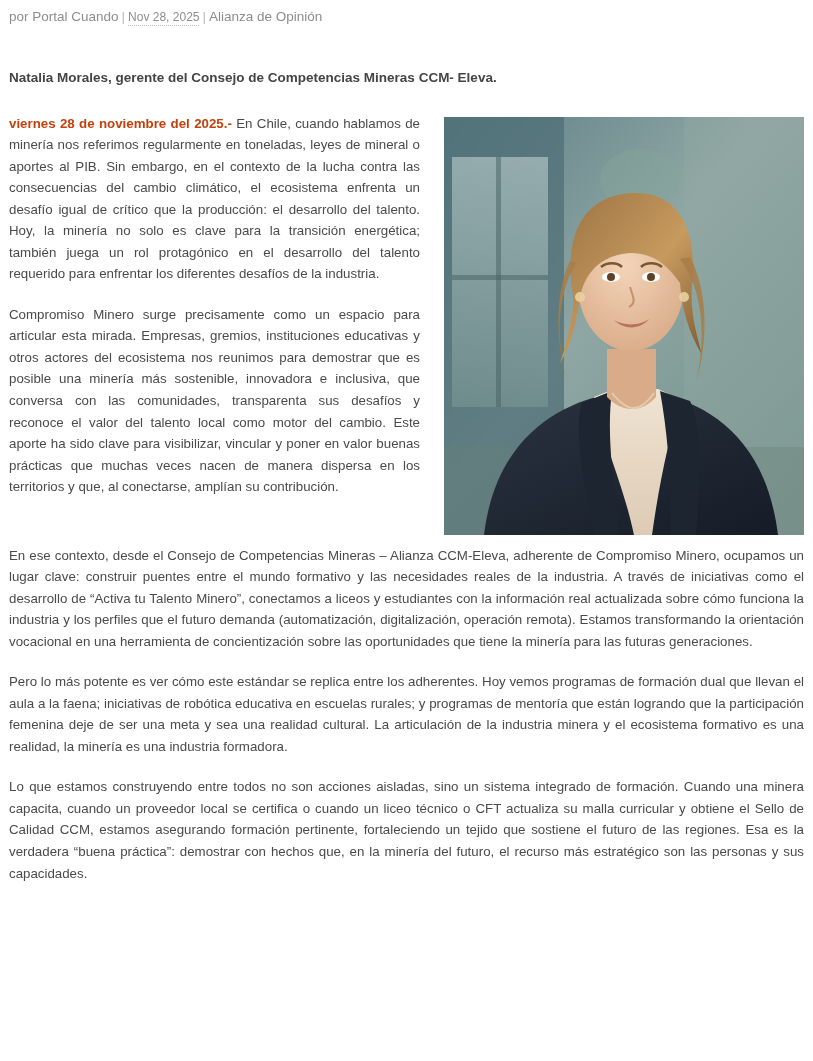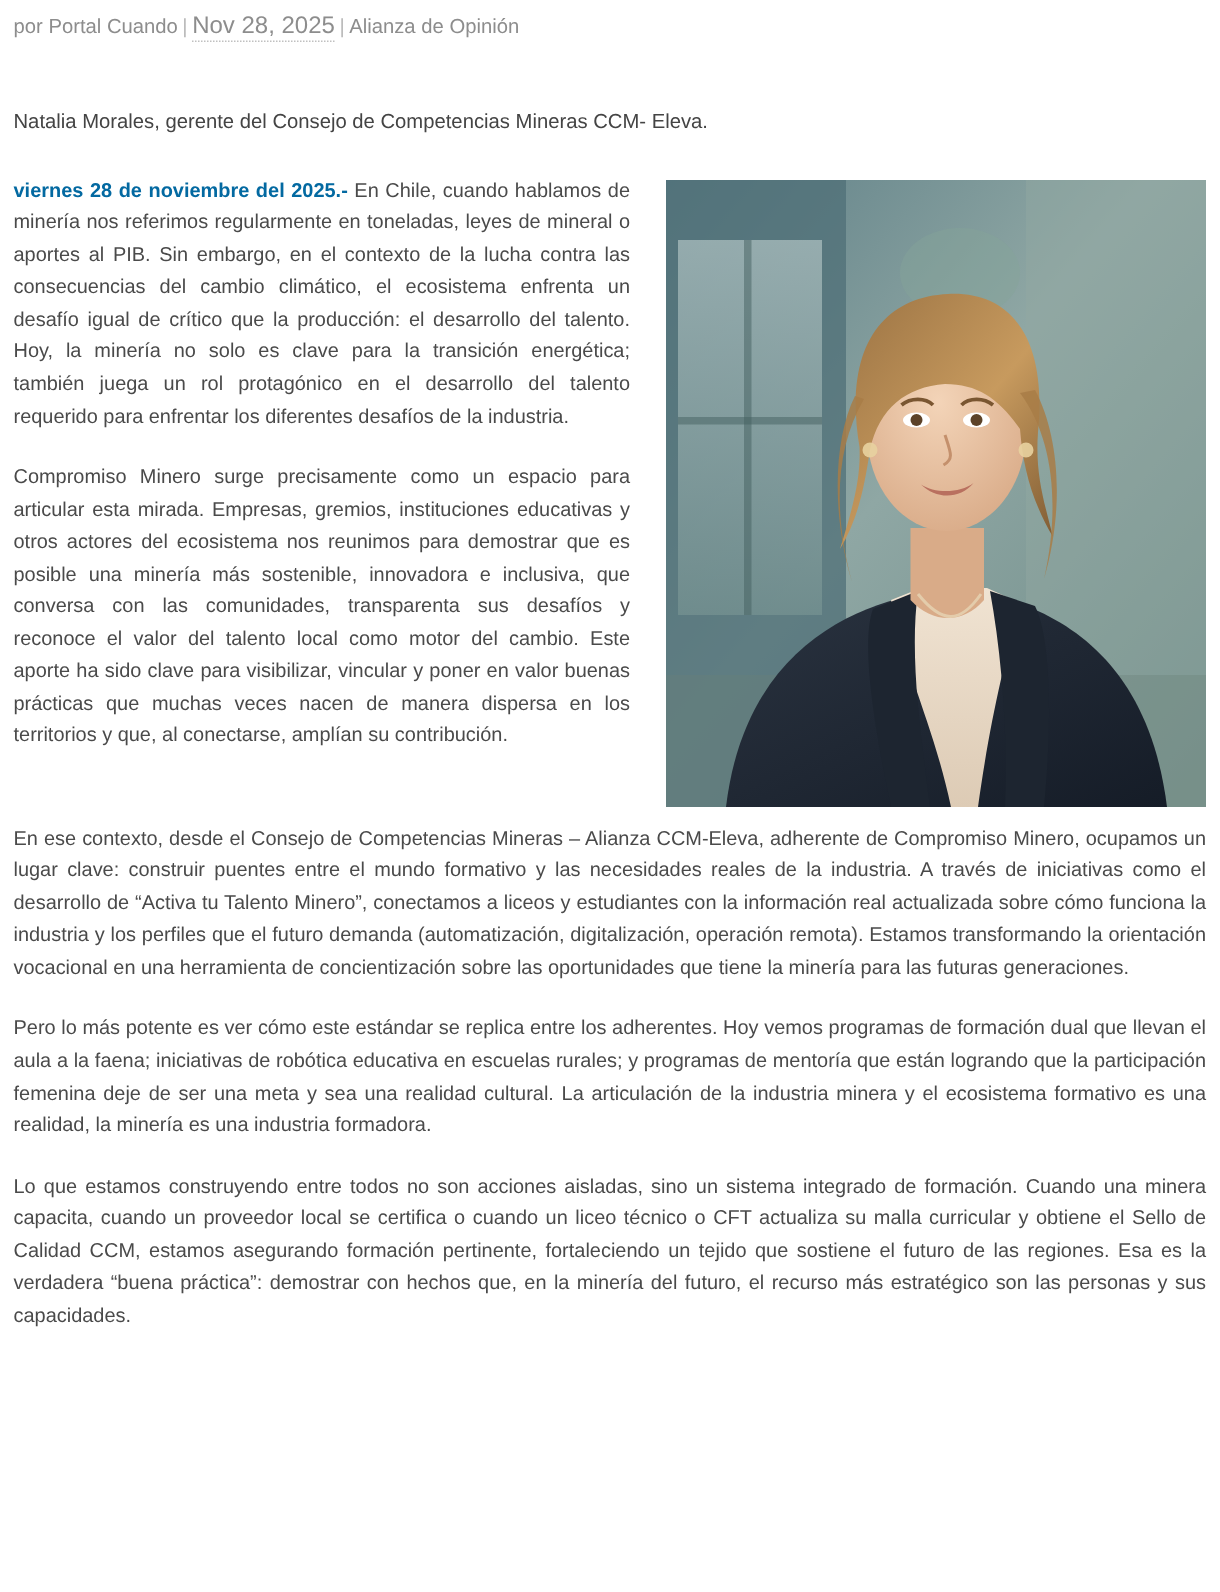--- a/index.html
+++ b/index.html
@@ -32,36 +32,36 @@
     color: #8d8d8d;
     margin: 0 0 44px 0;
     line-height: 1.3;
   }
   .byline .sep {
     color: #b9b9b9;
     padding: 0 3px;
   }
   .byline .date {
     color: #8d8d8d;
-    font-size: 16px;
+    font-size: 12px;
     border-bottom: 1px dotted #c0c0c0;
     padding-bottom: 1px;
   }
   .byline .category {
     color: #8d8d8d;
   }
   .country {
     font-size: 13.5px;
     font-weight: bold;
     color: #444;
     margin: 0 0 22px 0;
   }
   .subtitle {
     font-size: 13.5px;
-    font-weight: normal;
+    font-weight: bold;
     color: #444;
     margin: 0 0 28px 0;
   }
   .figure {
     float: right;
     width: 360px;
     margin: 4px 0 10px 24px;
   }
   .photo {
     width: 360px;
@@ -74,21 +74,21 @@
   }
   .photo svg { display: block; }
   p.body-text {
     font-size: 13.3px;
     line-height: 1.62;
     color: #4a4a4a;
     text-align: justify;
     margin: 0 0 19px 0;
   }
   p.body-text b, p.body-text strong {
-    color: #0369a1;
+    color: #c2410c;
   }
   .clearfix::after {
     content: "";
     display: block;
     clear: both;
   }
 </style>
 </head>
 <body>
 

